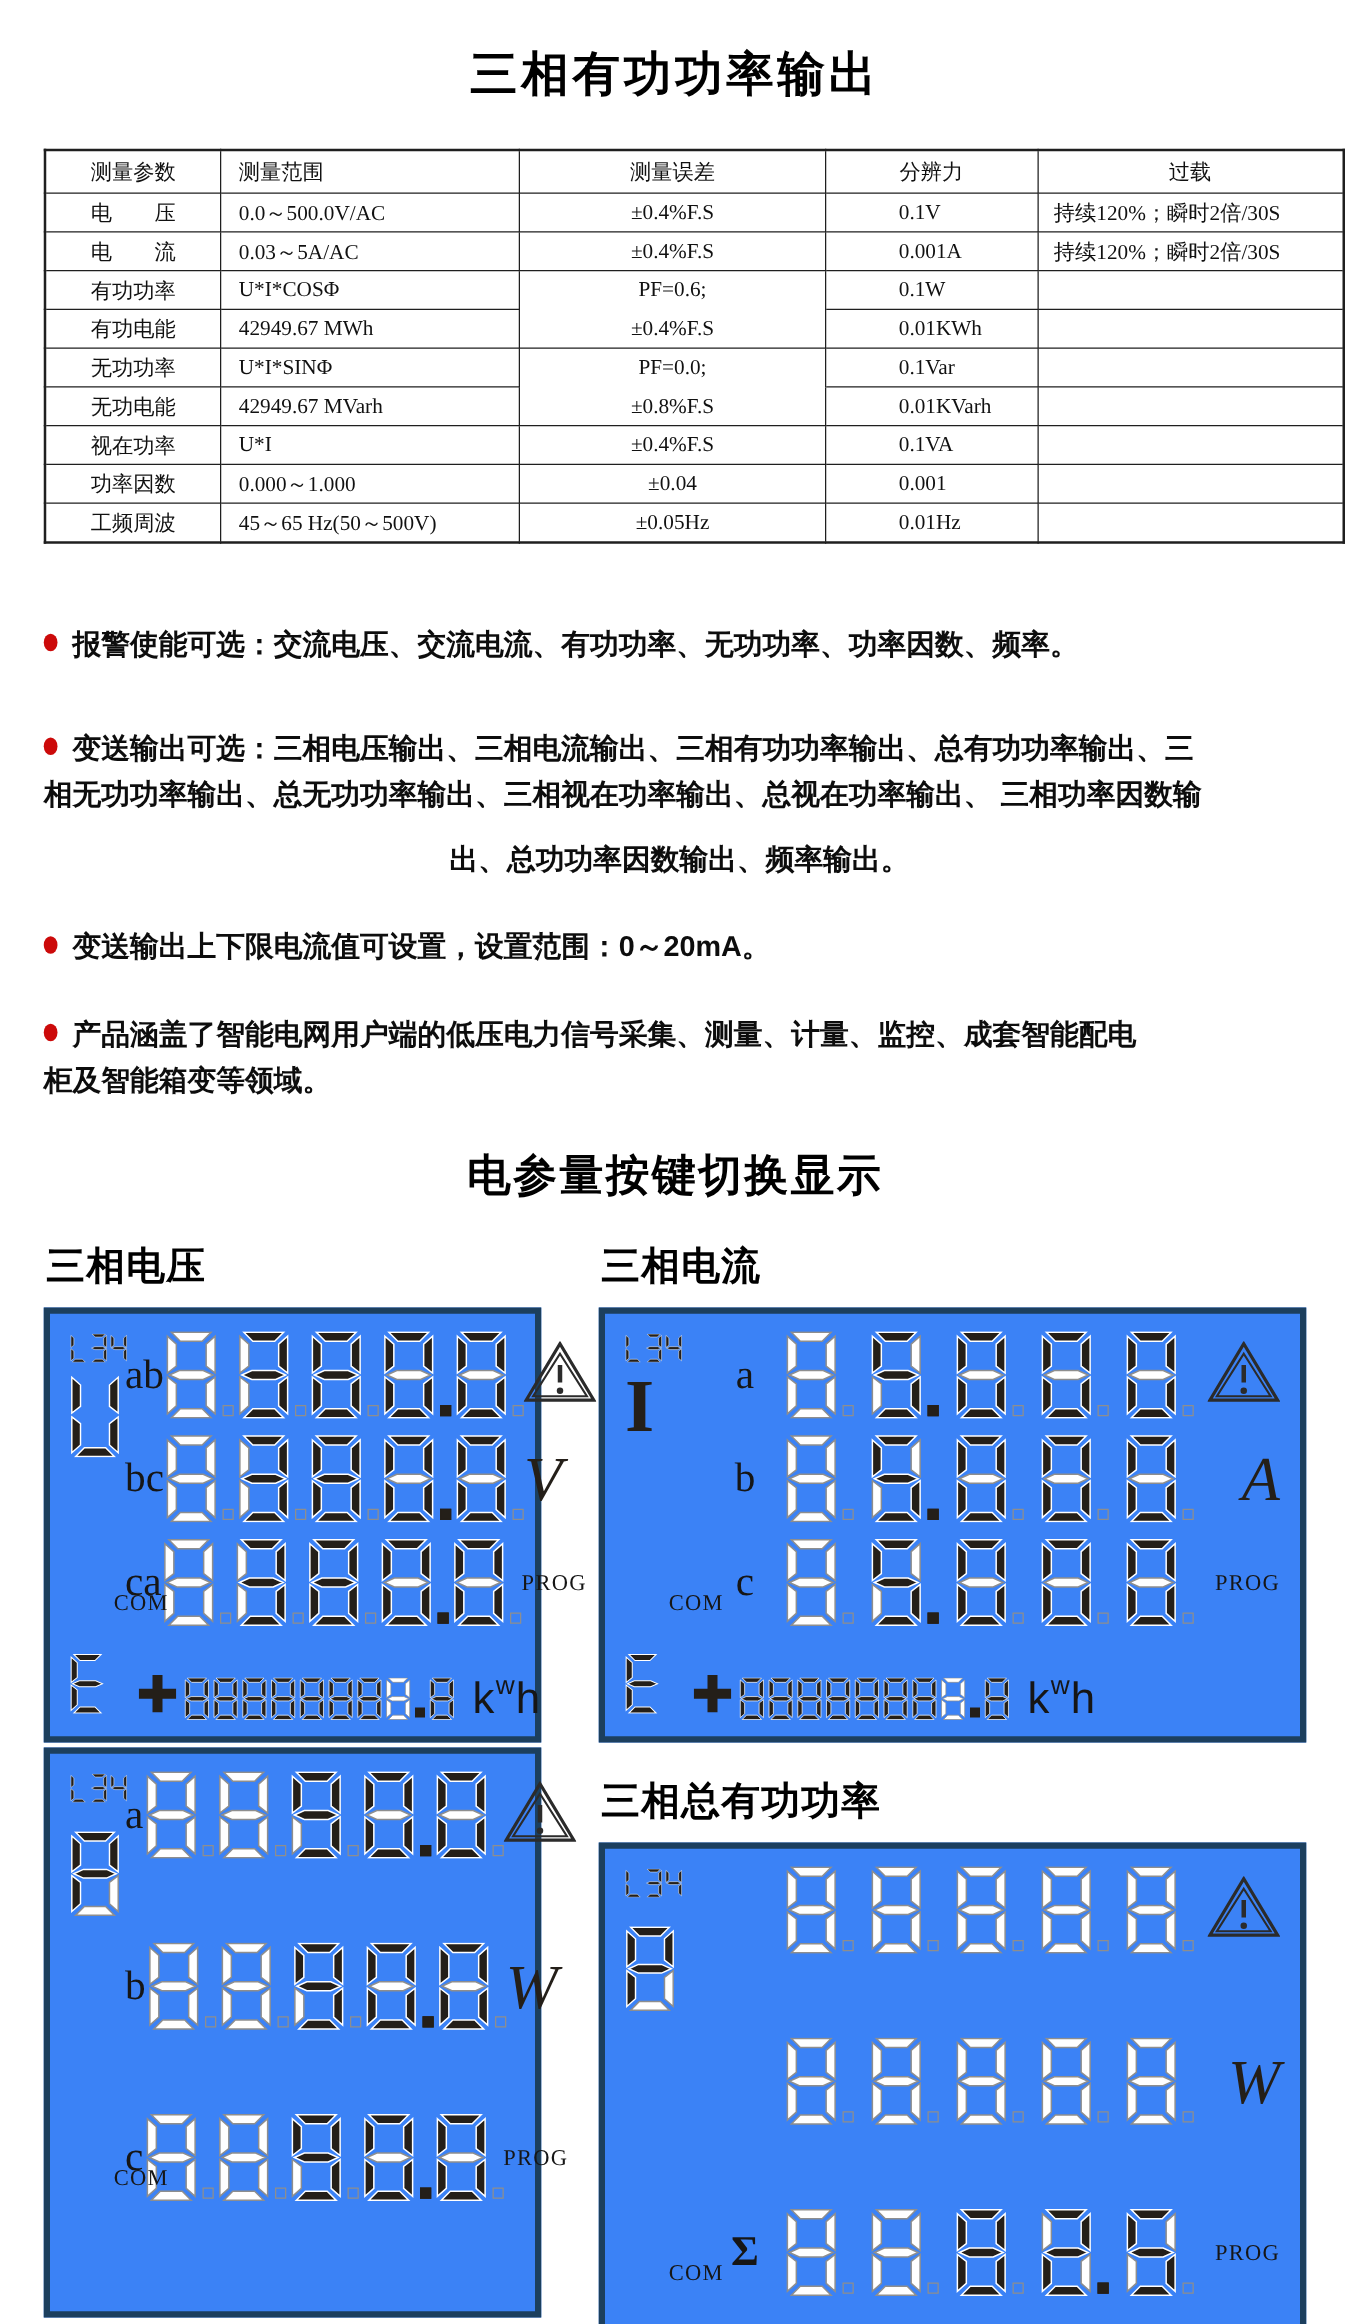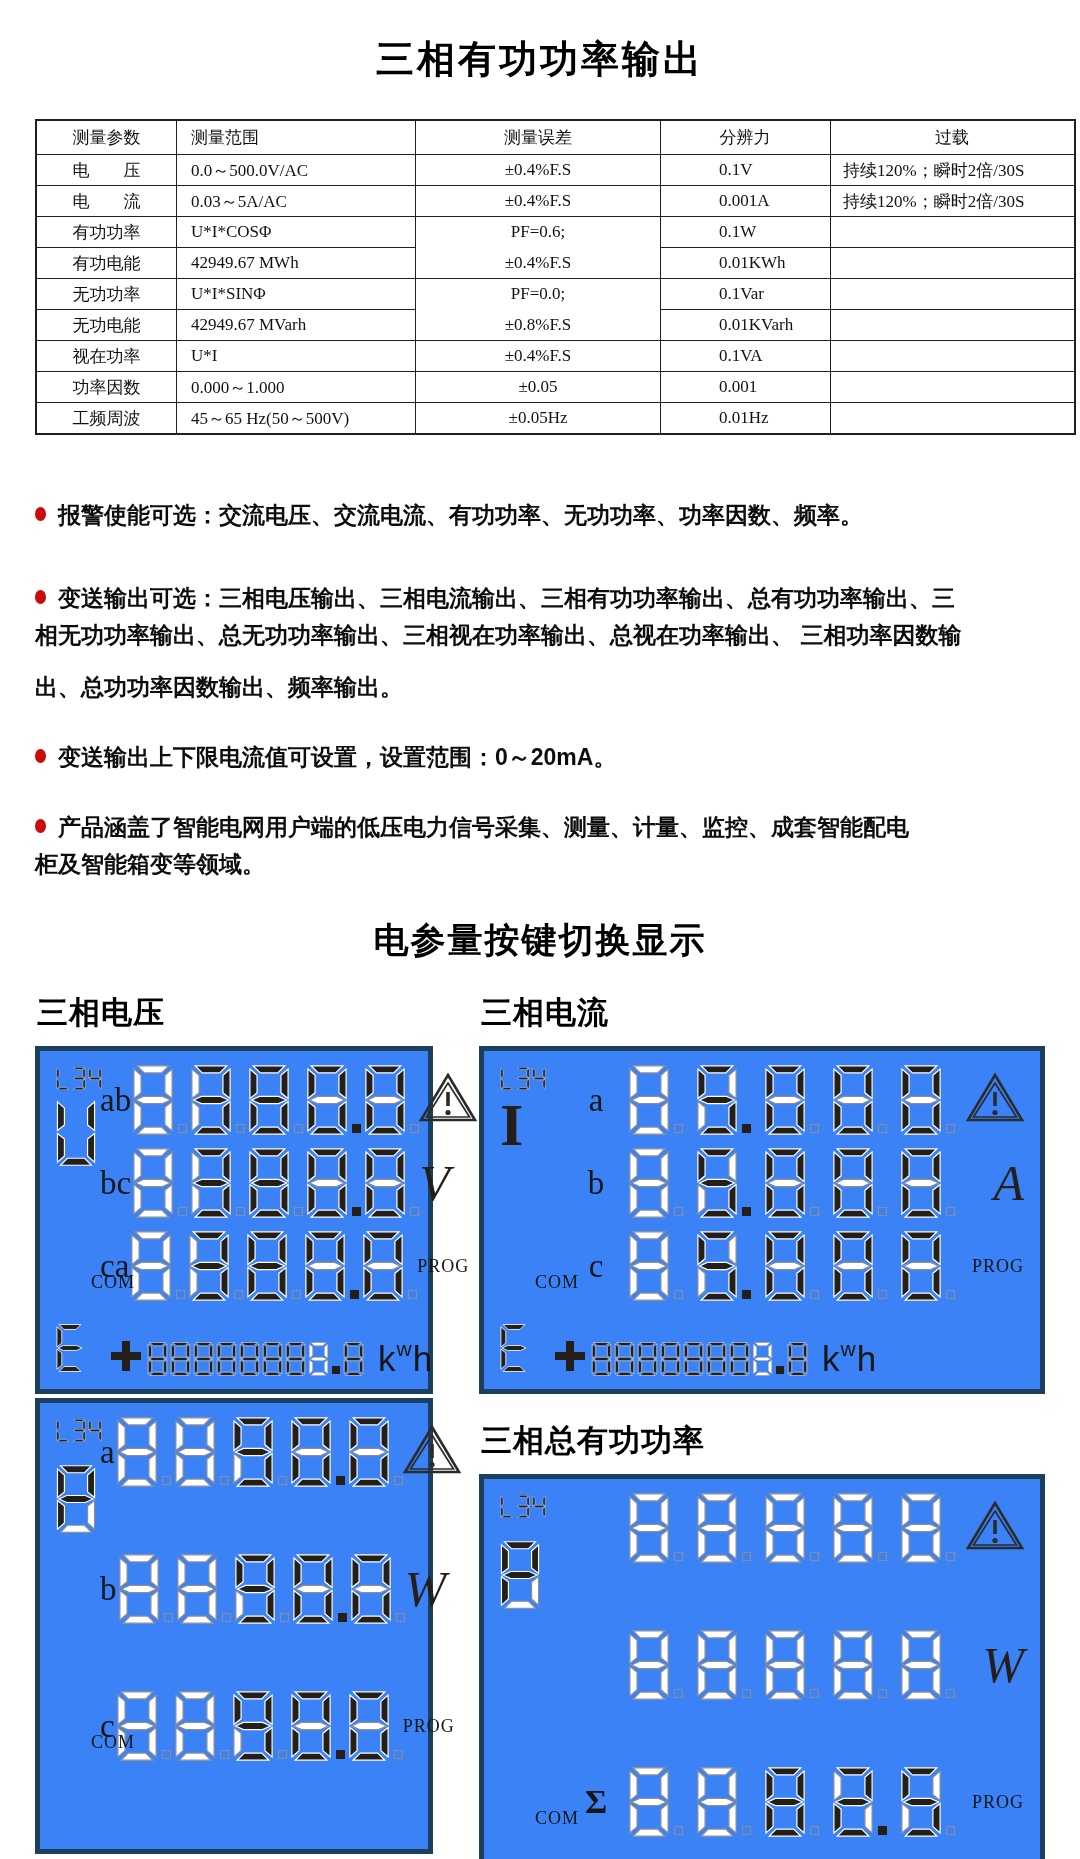--- a/index.html
+++ b/index.html
@@ -132,42 +132,42 @@
         <tr>
           <td class="c0">视在功率</td>
           <td class="c1">U*I</td>
           <td class="c2">±0.4%F.S</td>
           <td class="c3">0.1VA</td>
           <td class="c4"></td>
         </tr>
         <tr>
           <td class="c0">功率因数</td>
           <td class="c1">0.000～1.000</td>
-          <td class="c2">±0.05</td>
+          <td class="c2">±0.04</td>
           <td class="c3">0.001</td>
           <td class="c4"></td>
         </tr>
         <tr>
           <td class="c0">工频周波</td>
           <td class="c1">45～65 Hz(50～500V)</td>
           <td class="c2">±0.05Hz</td>
           <td class="c3">0.01Hz</td>
           <td class="c4"></td>
         </tr>
       </tbody>
   </table>
 
   <div class="bullets">
       <div class="bullet-item">
         <div><span class="dot"></span>报警使能可选：交流电压、交流电流、有功功率、无功功率、功率因数、频率。</div>
       </div>
       <div class="bullet-item">
         <div><span class="dot"></span>变送输出可选：三相电压输出、三相电流输出、三相有功功率输出、总有功功率输出、三</div>
         <div class="cont">相无功功率输出、总无功功率输出、三相视在功率输出、总视在功率输出、 三相功率因数输</div>
-        <div class="cont" style="margin-top: 15px;">出、总功功率因数输出、频率输出。</div>
+        <div class="cont" style="margin-top: 15px; text-align: center;">出、总功功率因数输出、频率输出。</div>
       </div>
       <div class="bullet-item">
         <div><span class="dot"></span>变送输出上下限电流值可设置，设置范围：0～20mA。</div>
       </div>
       <div class="bullet-item">
         <div><span class="dot"></span>产品涵盖了智能电网用户端的低压电力信号采集、测量、计量、监控、成套智能配电</div>
         <div class="cont">柜及智能箱变等领域。</div>
       </div>
     </div>
 

